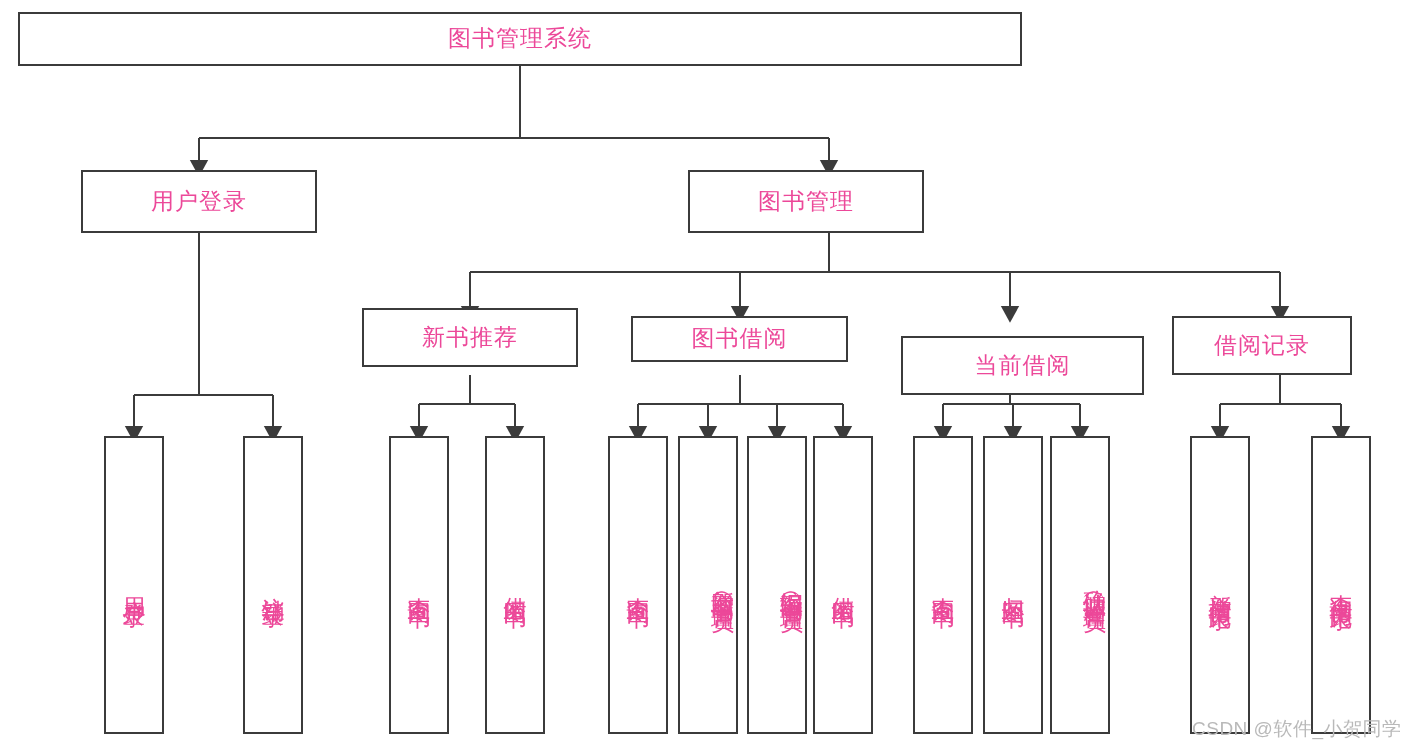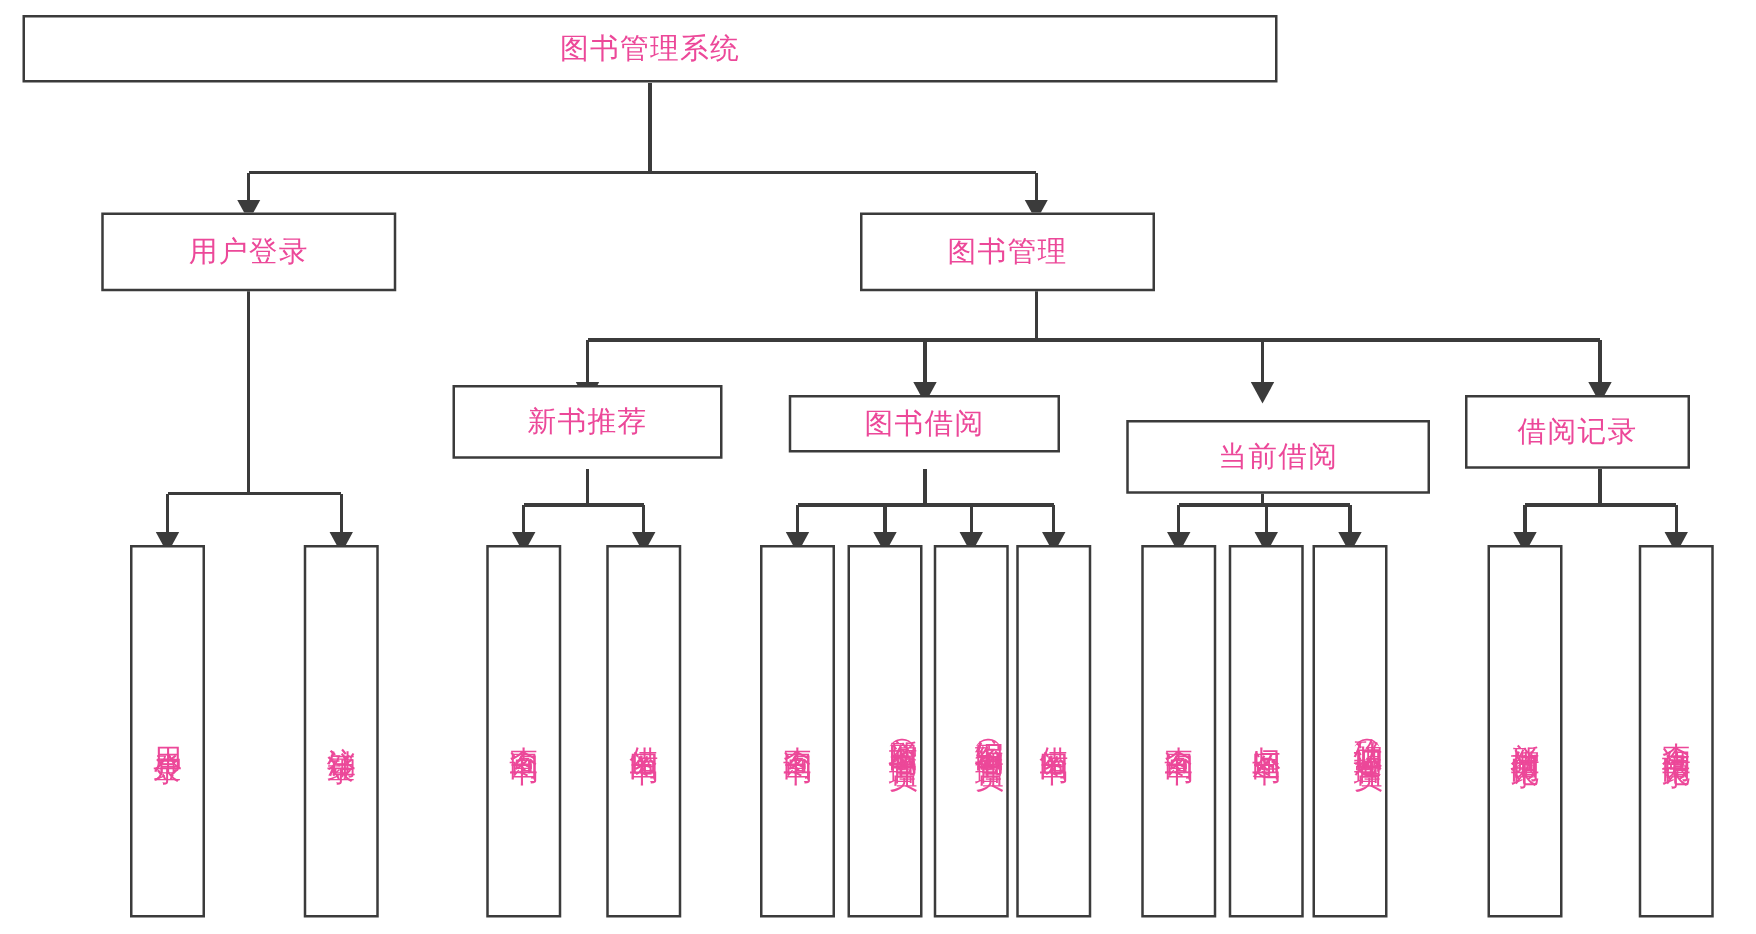--- a/index.html
+++ b/index.html
@@ -169,13 +169,14 @@
         <span class="node-label">确认归还（管理员）</span>
       </div>
       <div class="node vertical" style="left: 1190px; top: 436px; width: 60px; height: 298px;">
         <span class="node-label">新增借阅记录</span>
       </div>
       <div class="node vertical" style="left: 1311px; top: 436px; width: 60px; height: 298px;">
         <span class="node-label">查询借阅记录</span>
       </div>
     </div>
 
+  <div class="watermark" style="left: 1192px; top: 716px;">CSDN @软件_小贺同学</div>
 </div>
 
 </body></html>

